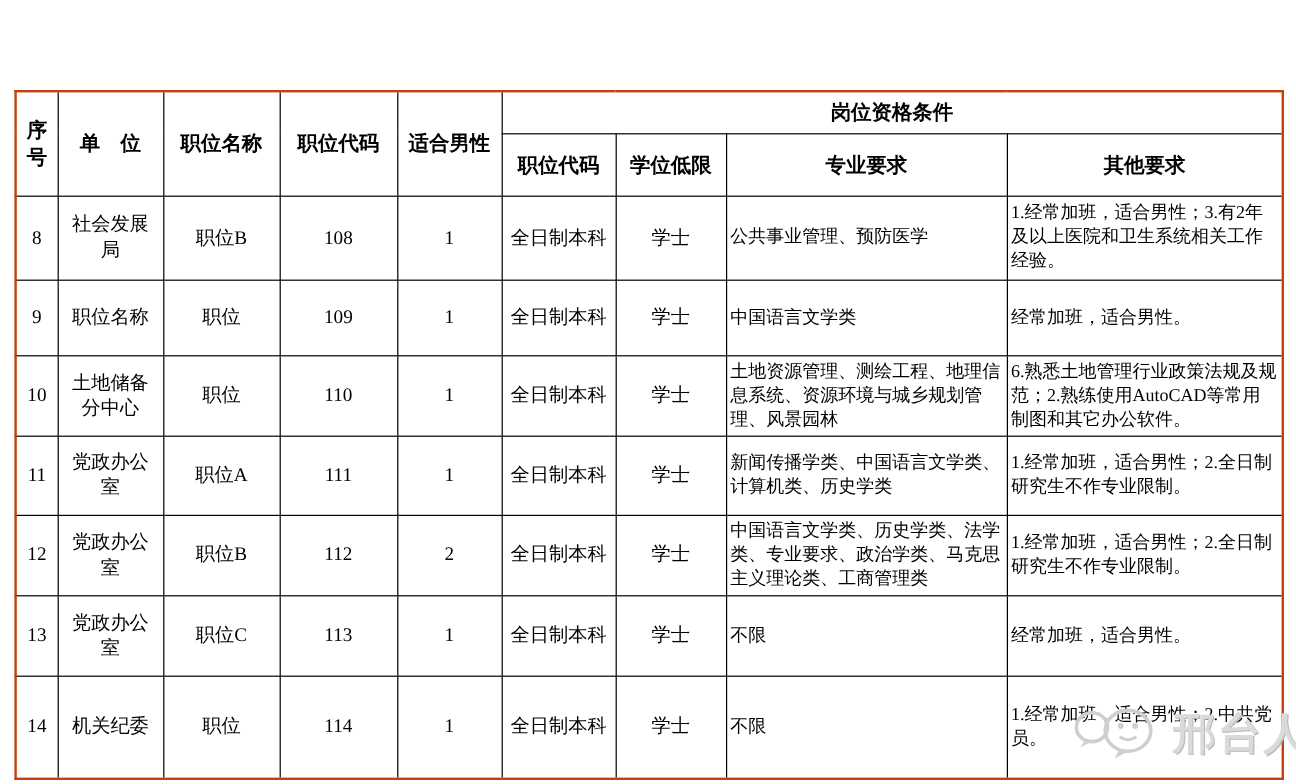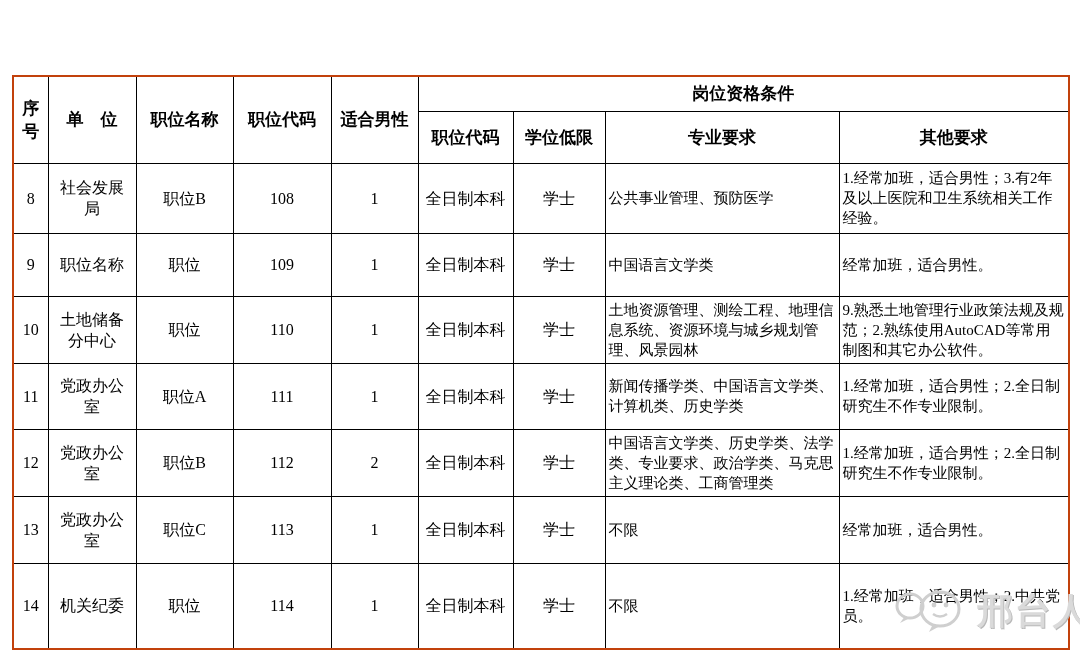--- a/index.html
+++ b/index.html
@@ -145,21 +145,21 @@
     </tr>
         <tr>
       <td class="cell-seq">10</td>
       <td class="cell-unit">土地储备分中心</td>
       <td class="cell-position-name">职位</td>
       <td class="cell-position-code">110</td>
       <td class="cell-headcount">1</td>
       <td class="cell-education">全日制本科</td>
       <td class="cell-degree">学士</td>
       <td class="cell-major">土地资源管理、测绘工程、地理信息系统、资源环境与城乡规划管理、风景园林</td>
-      <td class="cell-other">9.熟悉土地管理行业政策法规及规范；2.熟练使用AutoCAD等常用制图和其它办公软件。</td>
+      <td class="cell-other">6.熟悉土地管理行业政策法规及规范；2.熟练使用AutoCAD等常用制图和其它办公软件。</td>
     </tr>
         <tr>
       <td class="cell-seq">11</td>
       <td class="cell-unit">党政办公室</td>
       <td class="cell-position-name">职位A</td>
       <td class="cell-position-code">111</td>
       <td class="cell-headcount">1</td>
       <td class="cell-education">全日制本科</td>
       <td class="cell-degree">学士</td>
       <td class="cell-major">新闻传播学类、中国语言文学类、计算机类、历史学类</td>

